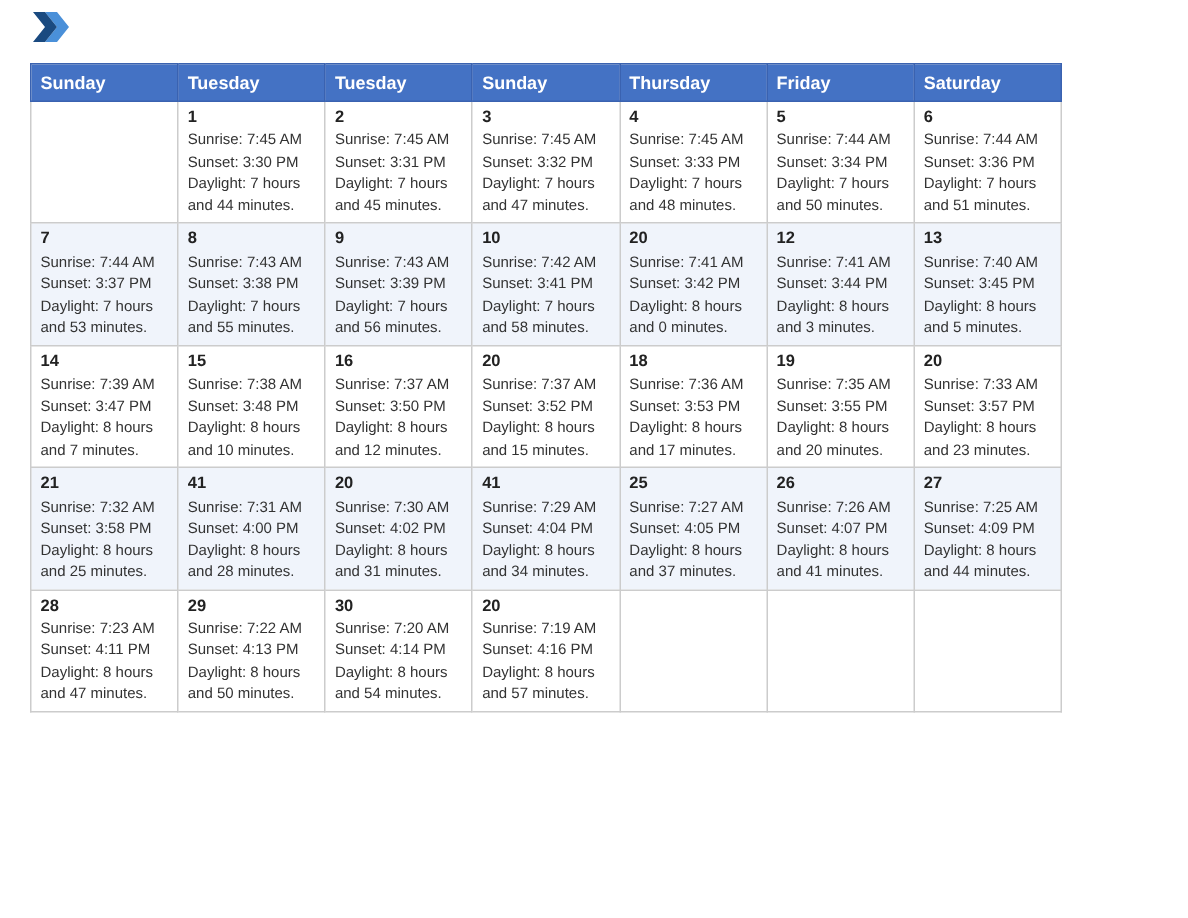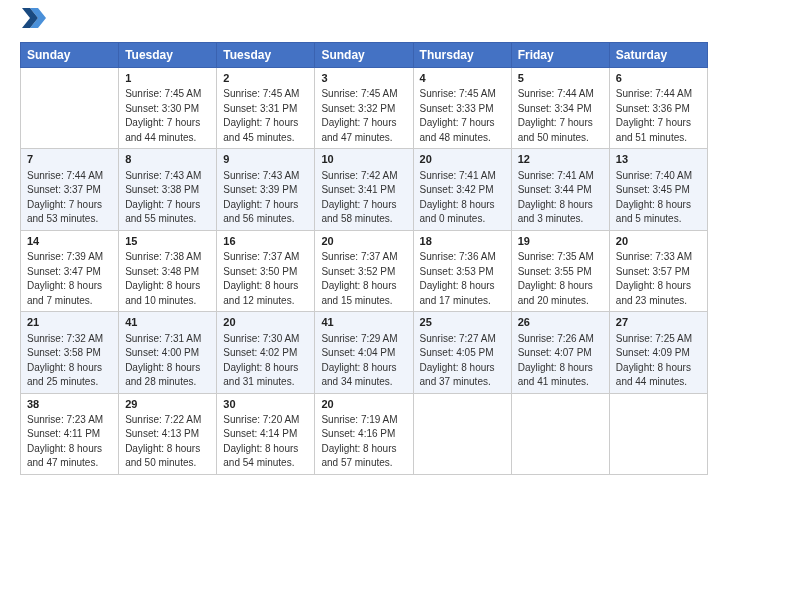--- a/index.html
+++ b/index.html
@@ -244,21 +244,21 @@
             <span class="day-num">26</span>
             <div class="day-info">Sunrise: 7:26 AM<br>Sunset: 4:07 PM<br>Daylight: 8 hours and 41 minutes.</div>
           </td>
           <td>
             <span class="day-num">27</span>
             <div class="day-info">Sunrise: 7:25 AM<br>Sunset: 4:09 PM<br>Daylight: 8 hours and 44 minutes.</div>
           </td>
         </tr>
         <tr>
           <td>
-            <span class="day-num">38</span>
+            <span class="day-num">28</span>
             <div class="day-info">Sunrise: 7:23 AM<br>Sunset: 4:11 PM<br>Daylight: 8 hours and 47 minutes.</div>
           </td>
           <td>
             <span class="day-num">29</span>
             <div class="day-info">Sunrise: 7:22 AM<br>Sunset: 4:13 PM<br>Daylight: 8 hours and 50 minutes.</div>
           </td>
           <td>
             <span class="day-num">30</span>
             <div class="day-info">Sunrise: 7:20 AM<br>Sunset: 4:14 PM<br>Daylight: 8 hours and 54 minutes.</div>
           </td>

